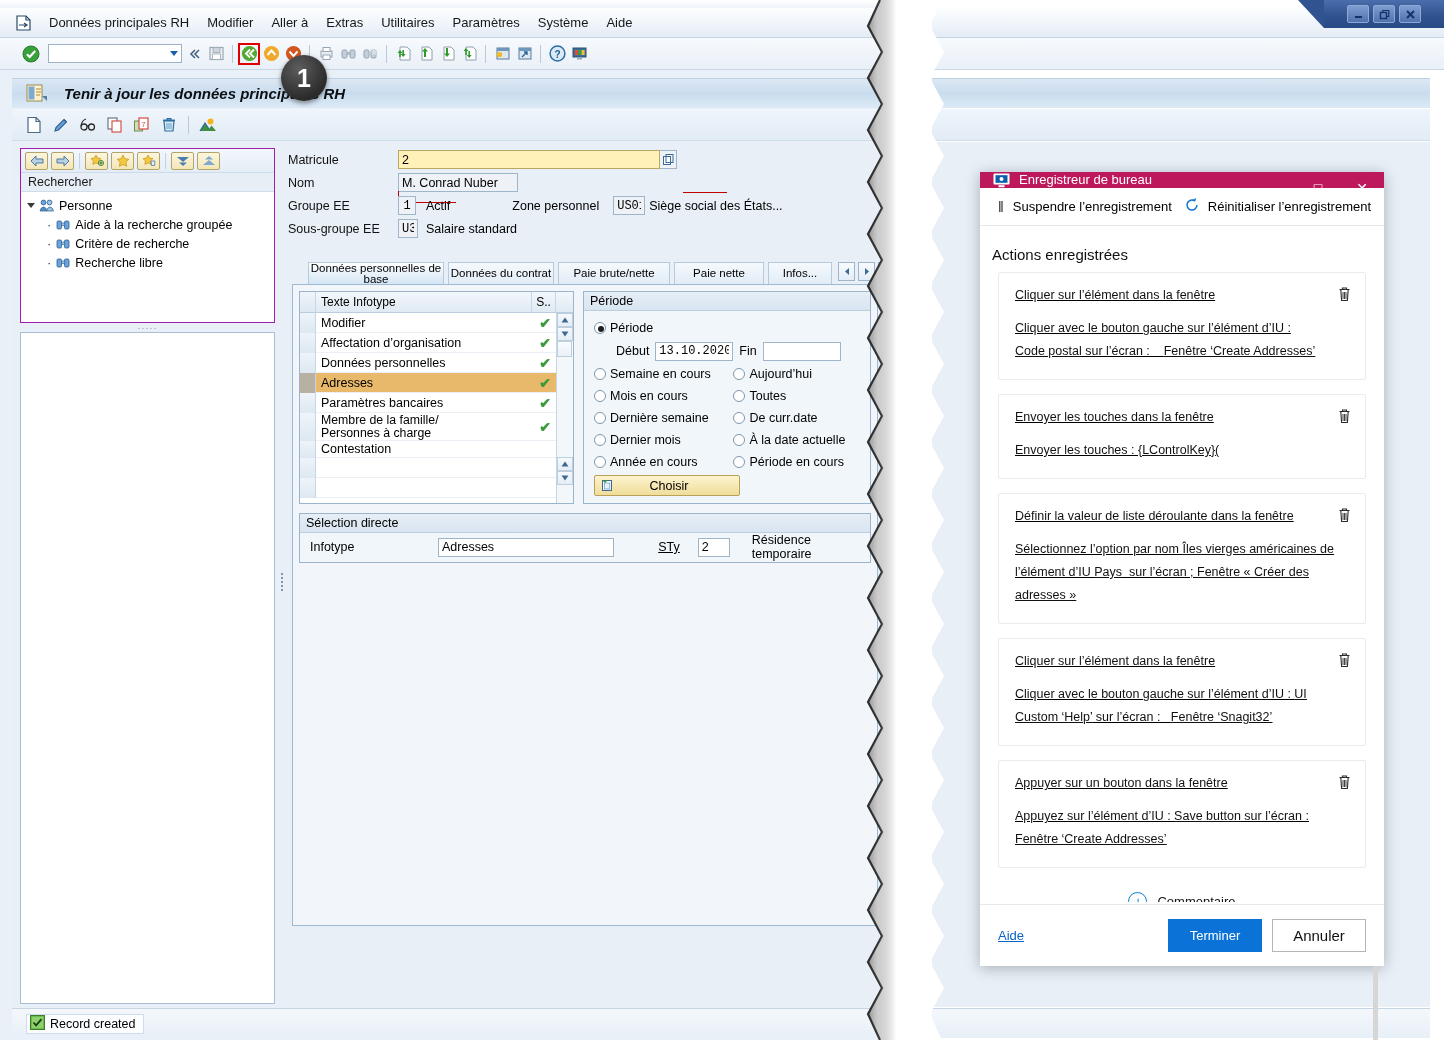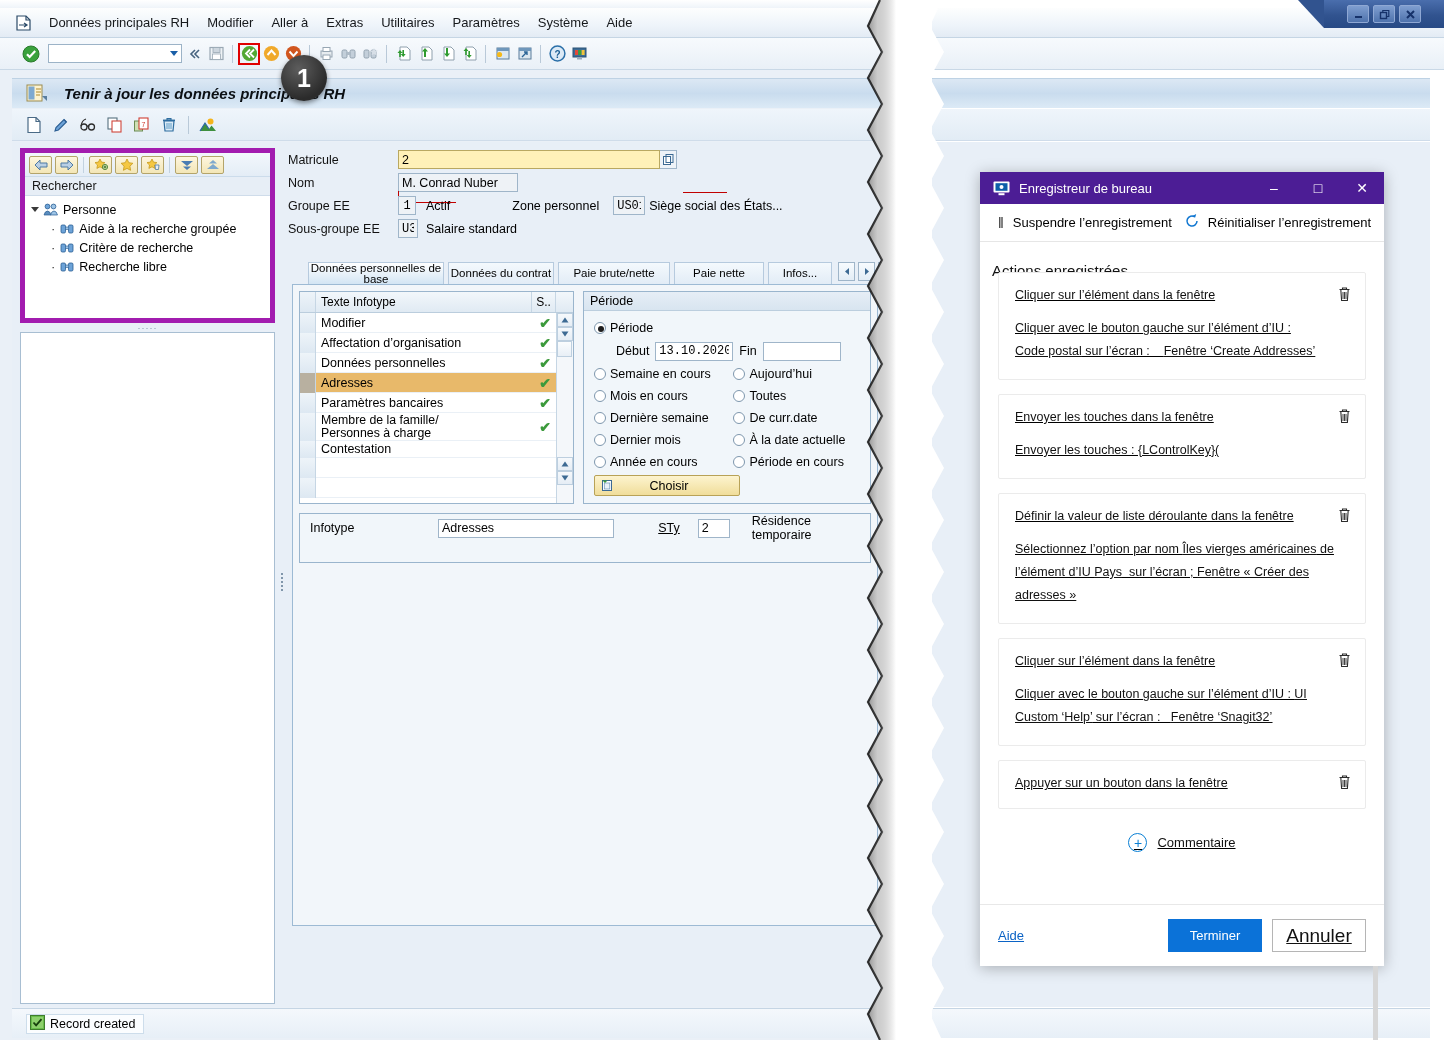--- a/index.html
+++ b/index.html
@@ -86,21 +86,21 @@
 
   
   .sap-body{
     position:absolute;left:12px;top:142px;width:1418px;height:865px;
     background:#e8eff7;
   }
 
   
   .search-panel{
     position:absolute;left:8px;top:6px;width:255px;height:175px;
-    background:#fff;border:5px solid #a21caf;text-align:right;
+    background:#fff;border:1px solid #a21caf;text-align:right;
   }
   .sp-toolbar{
     height:24px;background:linear-gradient(to bottom,#f2f7fc,#e4edf6);
     display:flex;align-items:center;gap:3px;padding-left:4px;
     border-bottom:1px solid #ccdceb;
   }
   .sp-btn{
     width:23px;height:18px;border:1px solid #b4a46a;background:linear-gradient(to bottom,#fdf6de,#f3e6b6);
     display:flex;align-items:center;justify-content:center;border-radius:2px;
   }
@@ -271,21 +271,21 @@
   }
 
   
   #recorder{
     position:absolute;left:980px;top:172px;width:404px;height:794px;
     background:#ffffff;
     box-shadow:0 2px 14px rgba(0,0,0,.28);
     font-family:"Liberation Sans",sans-serif;
   }
   .rec-title{
-    height:32px;background:#4c1d95;display:flex;align-items:center;color:#fff;
+    height:16px;background:#be185d;display:flex;align-items:flex-start;color:#fff;
   }
   .rec-title .t-ico{ width:18px;height:16px;margin-left:12px;margin-right:9px;
     display:flex;align-items:center;justify-content:center;}
   .rec-title .t-txt{ font-size:13px;flex:1; }
   .rec-tbtn{ width:44px;height:32px;display:flex;align-items:center;justify-content:center;
     font-size:14px;color:#fff;}
   .rec-toolbar{
     height:38px;display:flex;align-items:center;gap:8px;
     border-bottom:1px solid #e6e6e6;background:#fff;padding-left:18px;font-size:13px;
   }
@@ -326,22 +326,22 @@
     display:flex;align-items:center;padding:0 18px;
   }
   .rec-help{ color:#0b63c5;font-size:13px;text-decoration:underline;cursor:pointer;}
   .btn-primary{
     margin-left:auto;width:94px;height:33px;background:#0b72d8;color:#fff;
     border:none;font-size:13px;display:flex;align-items:center;justify-content:center;
     font-family:"Liberation Sans",sans-serif;cursor:pointer;
   }
   .btn-secondary{
     margin-left:10px;width:94px;height:33px;background:#fff;color:#111;
-    border:1px solid #b5b5b5;font-size:19px;display:flex;align-items:center;justify-content:center;
-    font-family:"Liberation Sans",sans-serif;cursor:pointer;text-decoration:underline;
+    border:1px solid #b5b5b5;font-size:15px;display:flex;align-items:center;justify-content:center;
+    font-family:"Liberation Sans",sans-serif;cursor:pointer;
   }
   .rec-sb{
     position:absolute;right:6px;top:780px;width:5px;height:122px;
     background:#d6d6d6;border-radius:3px;
   }
 
   
   .badge1{
     position:absolute;left:281px;top:55px;width:46px;height:46px;border-radius:50%;
     background:radial-gradient(circle at 38% 30%,#5d5d5d,#2b2b2b 70%);
@@ -881,20 +881,21 @@
                   <rect x="3.3" y="4" width="5.5" height="6" fill="#e9f1f8" stroke="#6a93b8" stroke-width=".7"></rect>
                   <path d="M1.5 1.5 h5 L4 4z" fill="#3a9a3a"></path>
                 </svg>
             </span>
             <span style="flex:1;text-align:center;padding-right:18px">Choisir</span>
           </div>
         </div>
       </div>
 
       <div class="sel-box">
+        <div class="grp-title">Sélection directe</div>
         <div style="display:flex;align-items:center;height:28px;padding-left:10px;gap:12px;">
           <span style="width:120px;font-size:12.5px">Infotype</span>
           <input class="inp" style="width: 182px;" value="Adresses">
           <span style="margin-left:32px;font-size:12.5px;text-decoration:underline">STy</span>
           <input class="inp" style="width: 32px; margin-left: 6px;" value="2">
           <span style="margin-left:10px;font-size:12.5px">Résidence temporaire</span>
         </div>
       </div>
 
     </div>
@@ -1078,20 +1079,24 @@
 
       <div class="card">
         <div class="card-title">Appuyer sur un bouton dans la fenêtre</div>
         <div class="trash">
           <svg width="15" height="16" viewBox="0 0 15 16">
               <path d="M2.5 3.5 h10 M3.8 3.5 l.8 11 h5.8 l.8-11" fill="none" stroke="#2b2b2b" stroke-width="1.1"></path>
               <path d="M5.5 2 h4 v1.5 h-4z" fill="none" stroke="#2b2b2b" stroke-width="1.1"></path>
               <path d="M6 6 v7 M7.5 6 v7 M9 6 v7" stroke="#2b2b2b" stroke-width=".9"></path>
             </svg>
         </div>
+        <div class="card-body">
+          <div>Appuyez sur l’élément d’IU : <span class="lnk">Save button</span> sur l’écran :</div>
+          <div><span class="lnk">Fenêtre ‘Create Addresses’</span></div>
+        </div>
       </div>
 
       <div class="comment-row">
         <span class="plus-circ">+</span>
         <span>Commentaire</span>
       </div>
     </div>
   </div>
 
   <div class="rec-sb"></div>

